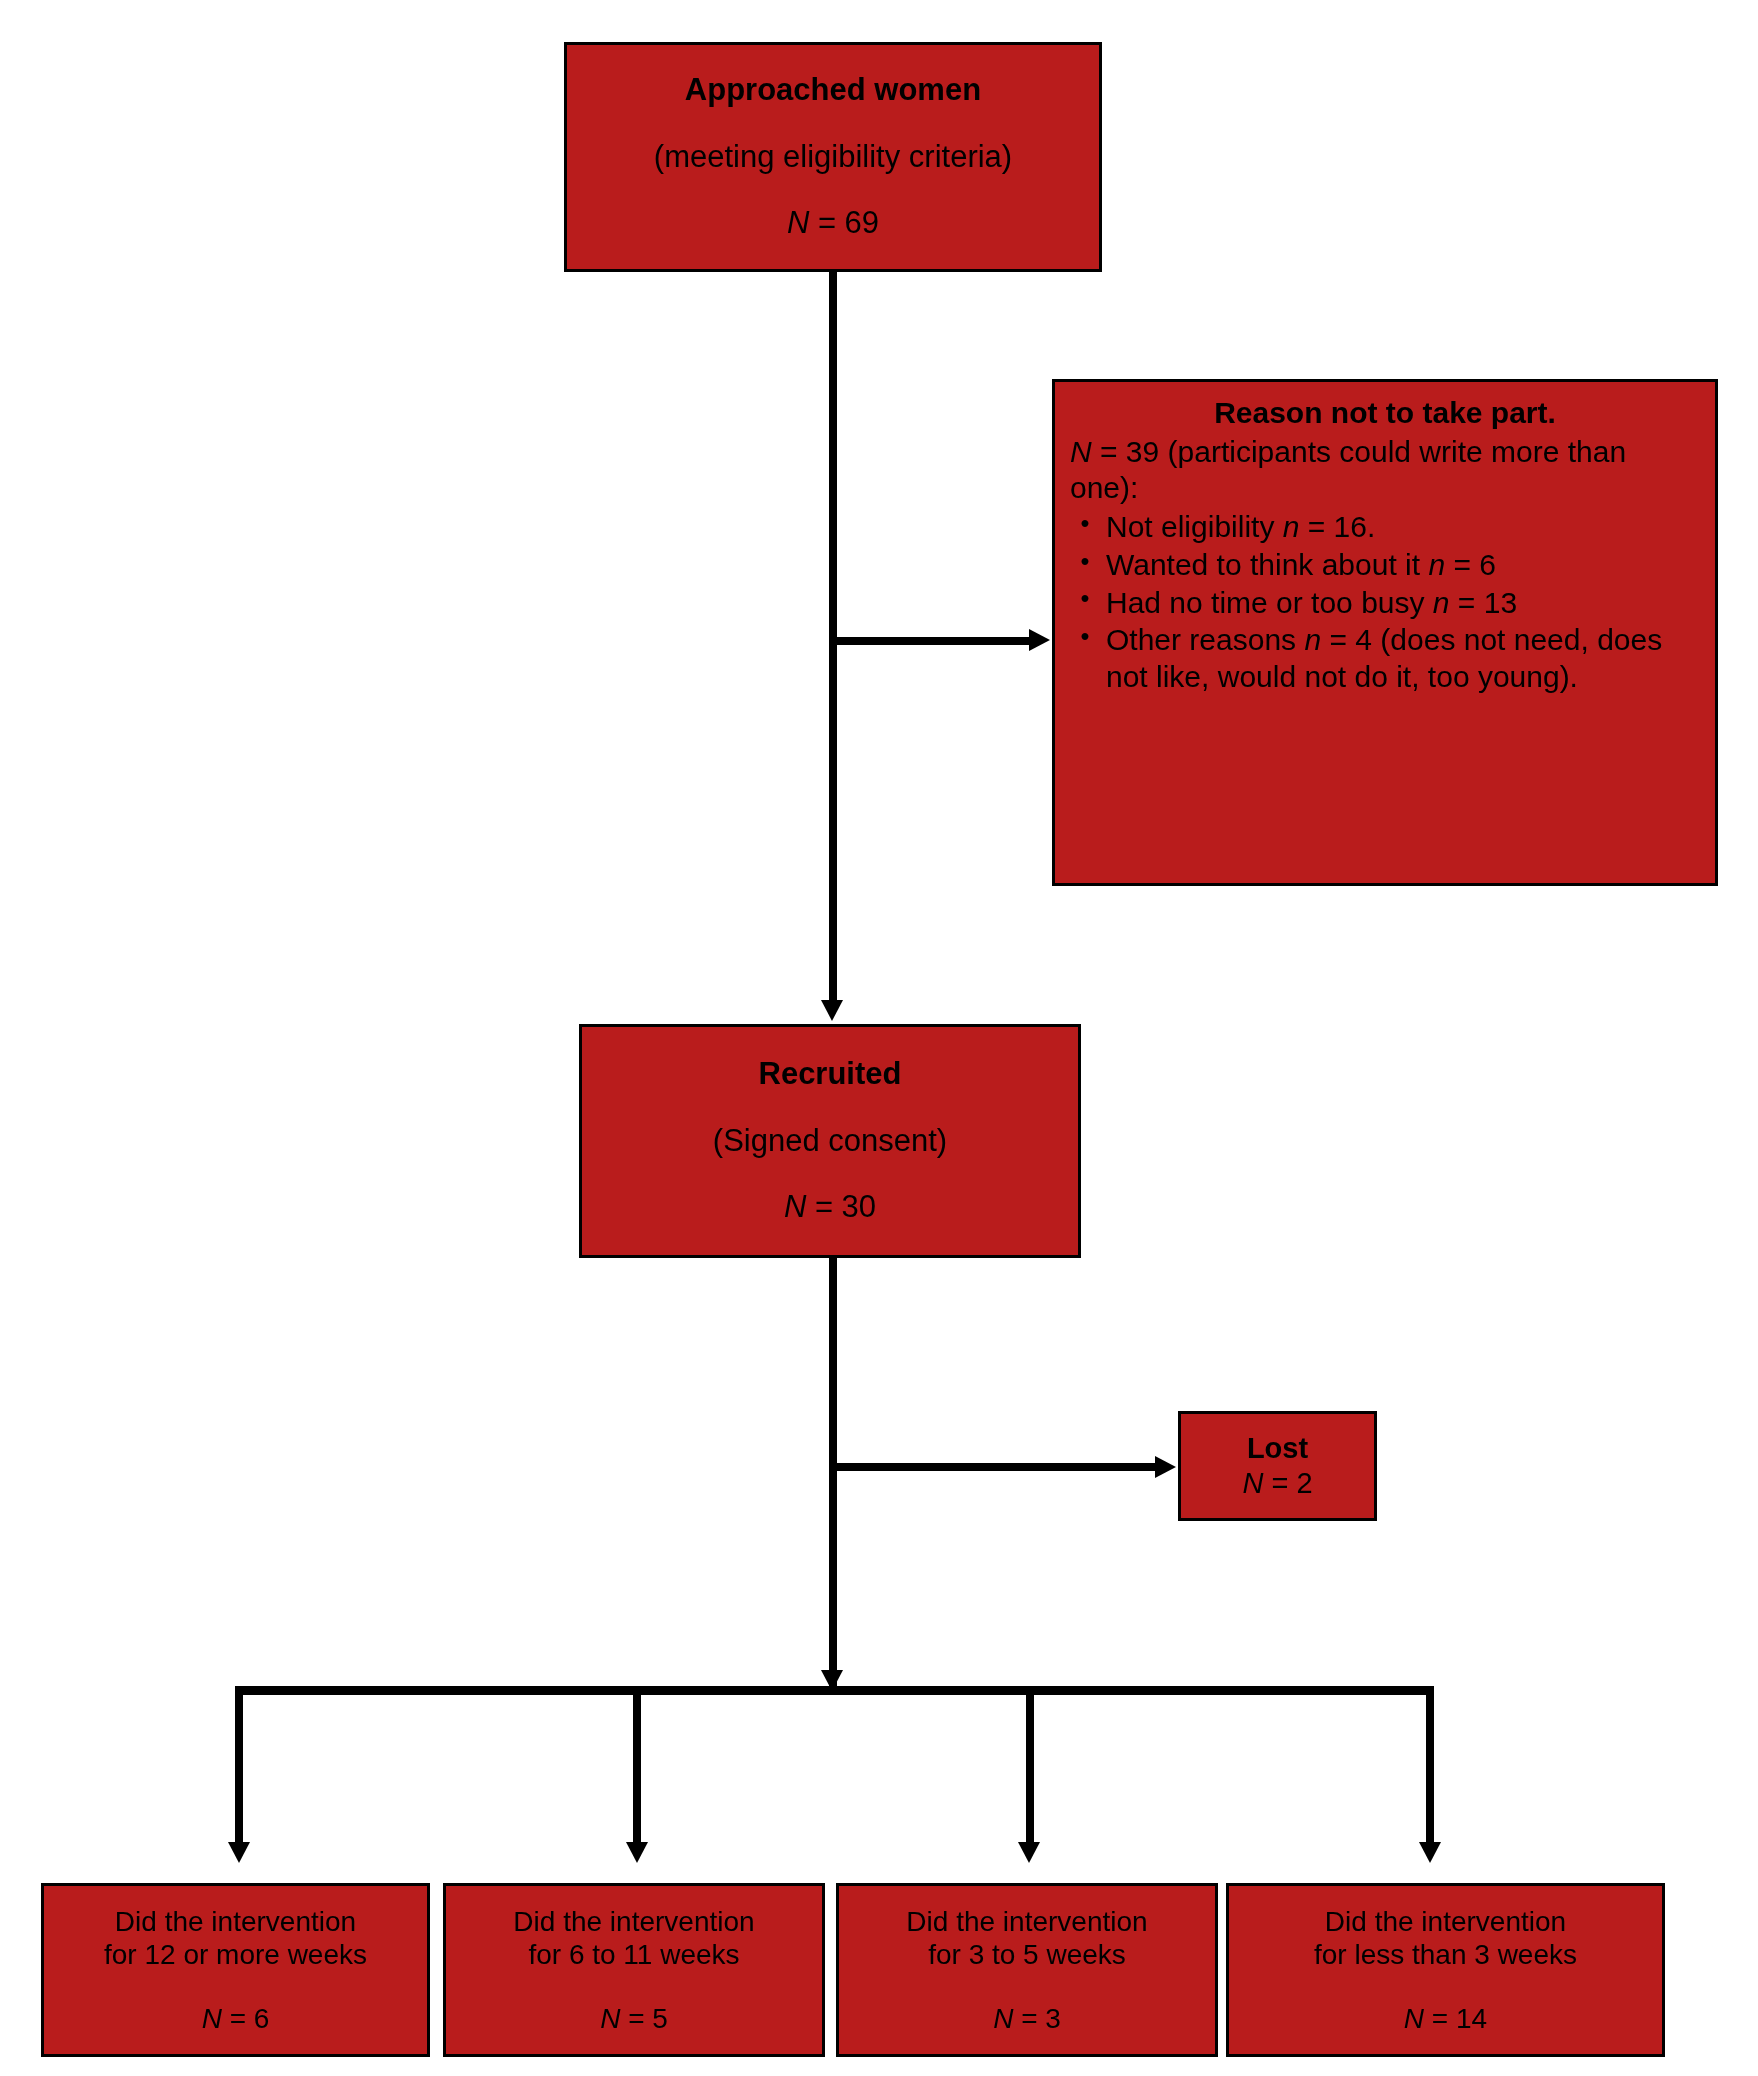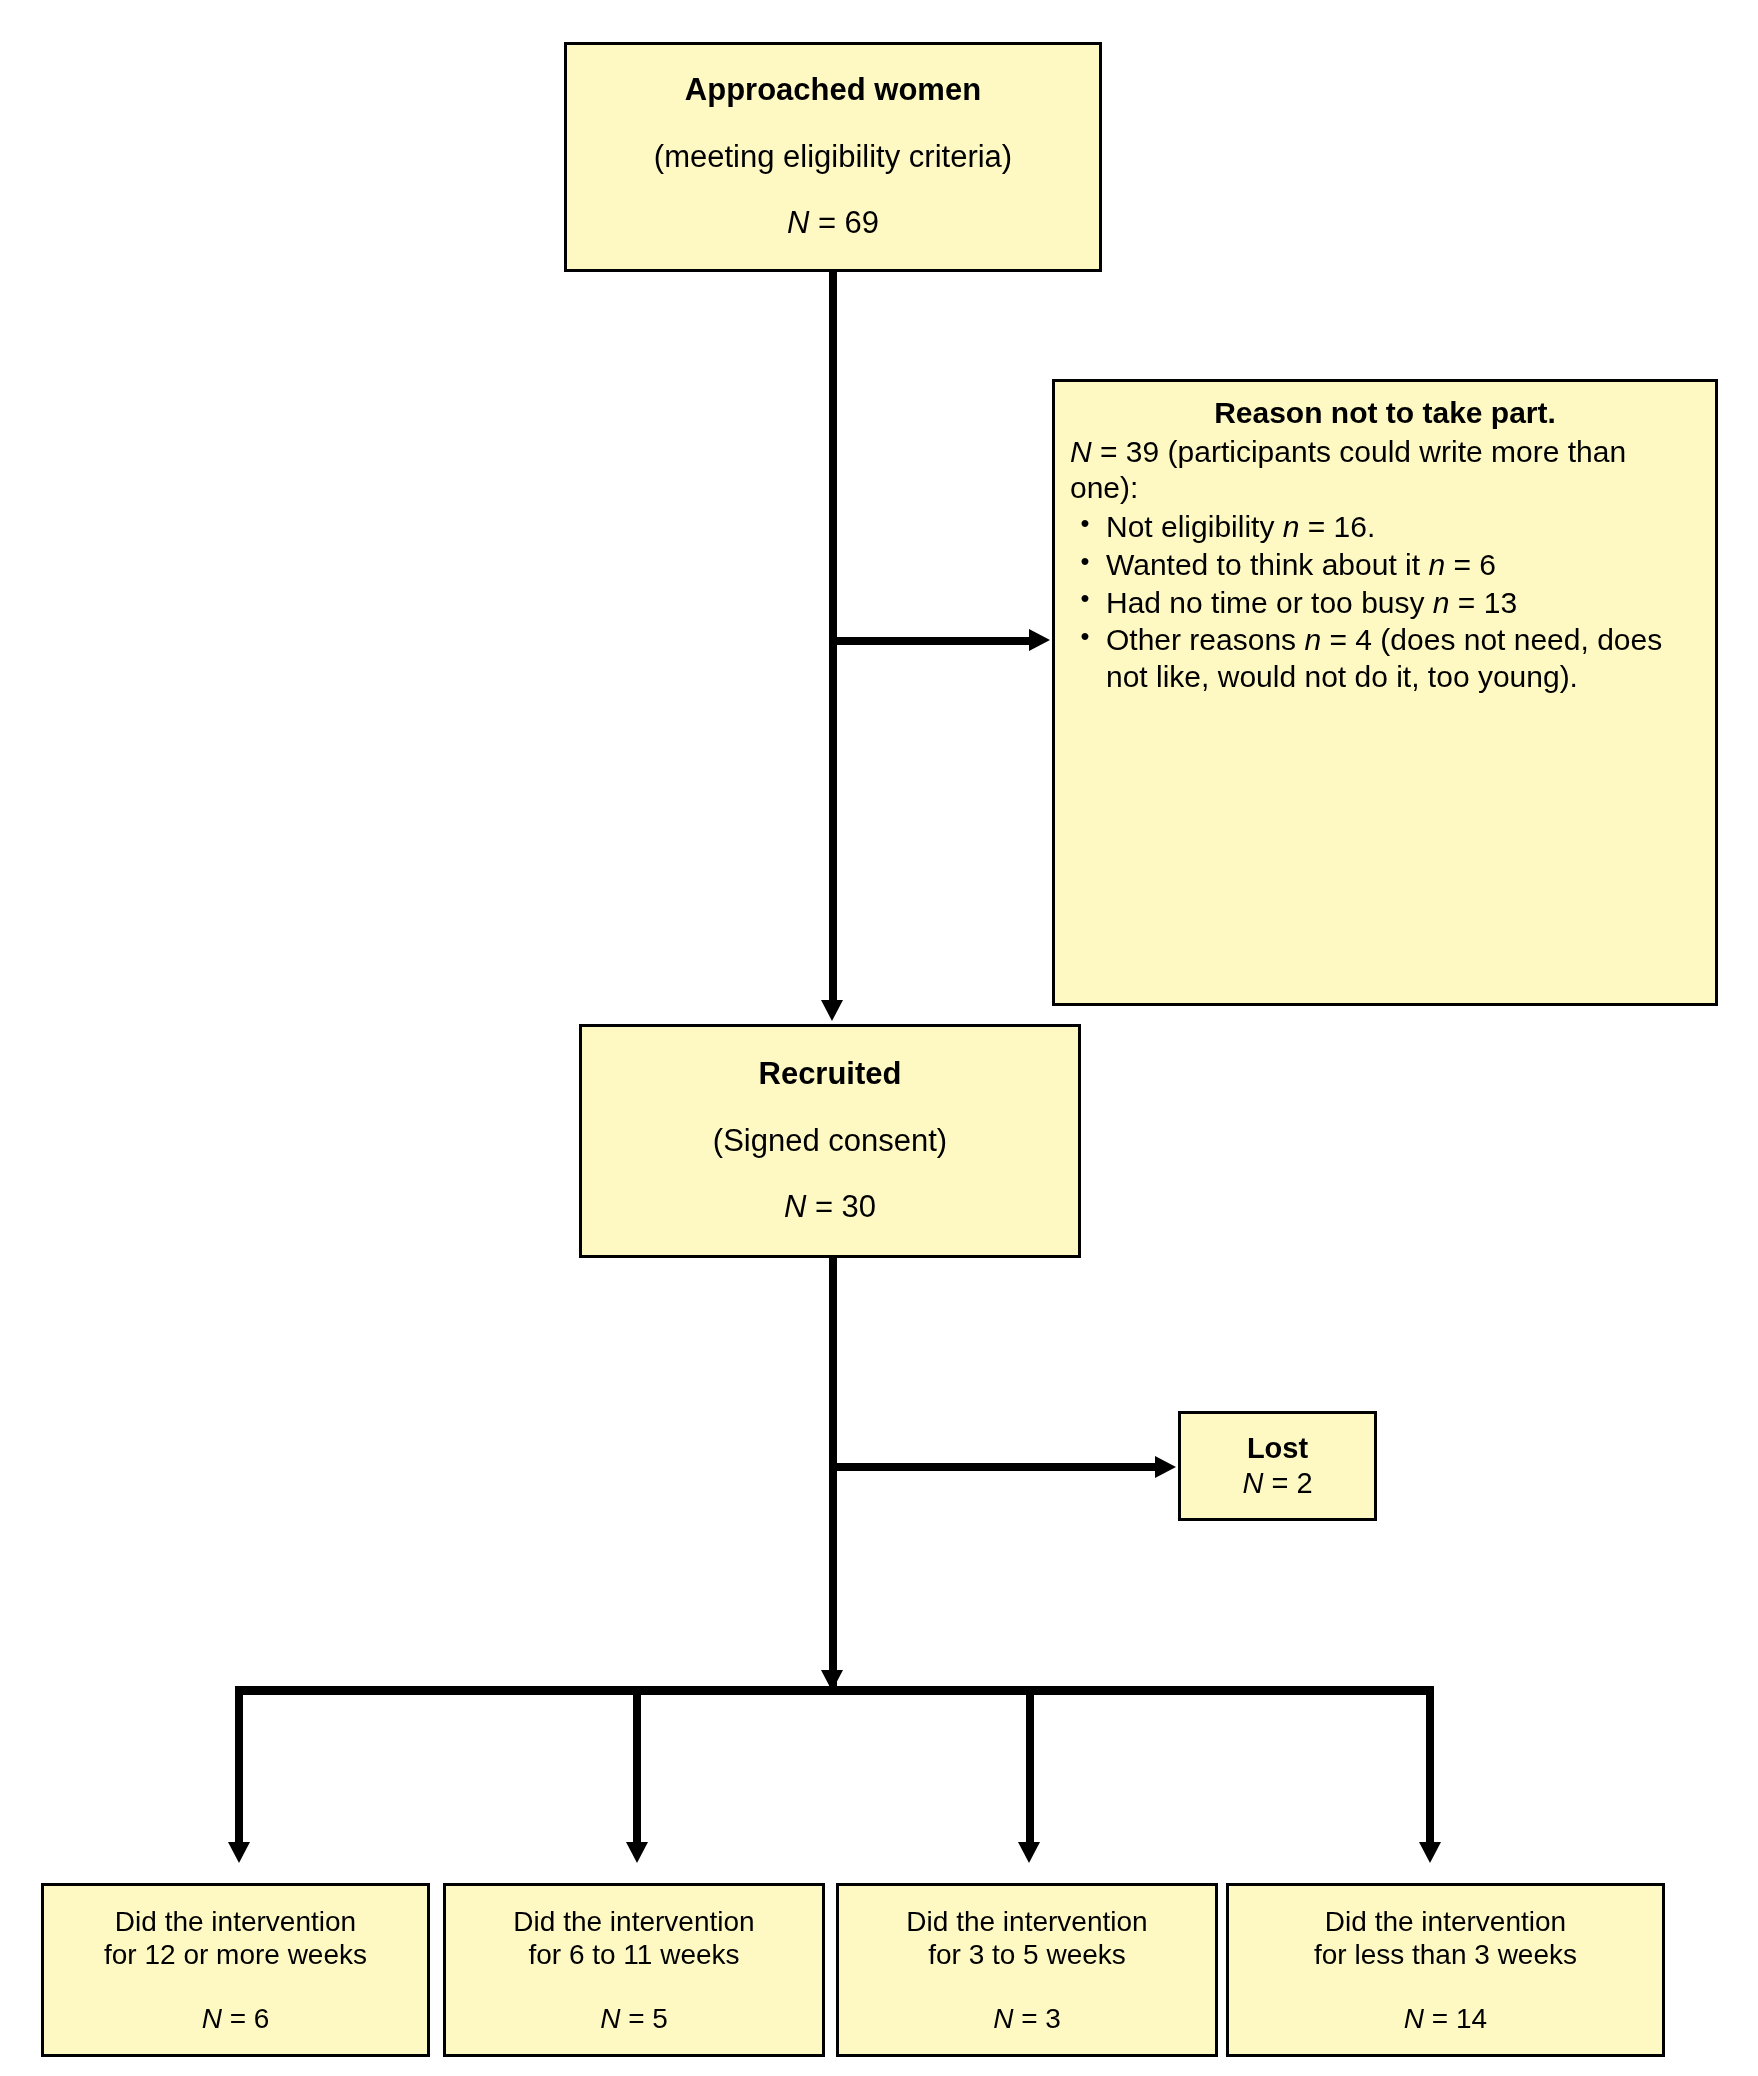--- a/index.html
+++ b/index.html
@@ -16,21 +16,21 @@
     width: 1759px;
     height: 2077px;
     background: #ffffff;
     overflow: hidden;
   }
 
   
   .node {
     position: absolute;
     box-sizing: border-box;
-    background: #fef9c3;
+    background: #b91c1c;
     border: 3.5px solid #000000;
     display: flex;
     flex-direction: column;
     align-items: center;
     justify-content: center;
   }
   .node.left-align {
     align-items: stretch;
     justify-content: flex-start;
   }
@@ -49,21 +49,21 @@
   
   #node-approached {
     left: 564px;  top: 42px;
     width: 538px; height: 230px;
   }
   #node-approached .line { font-size: 31px; }
 
   
   #node-reason {
     left: 1052px; top: 379px;
-    width: 666px; height: 627px;
+    width: 666px; height: 507px;
     padding: 14px 15px 11.6px 15px;
   }
   #node-reason .head {
     font-size: 30px;
     font-weight: bold;
     text-align: center;
     margin-bottom: 3.5px;
   }
   #node-reason .intro {
     font-size: 30px;

